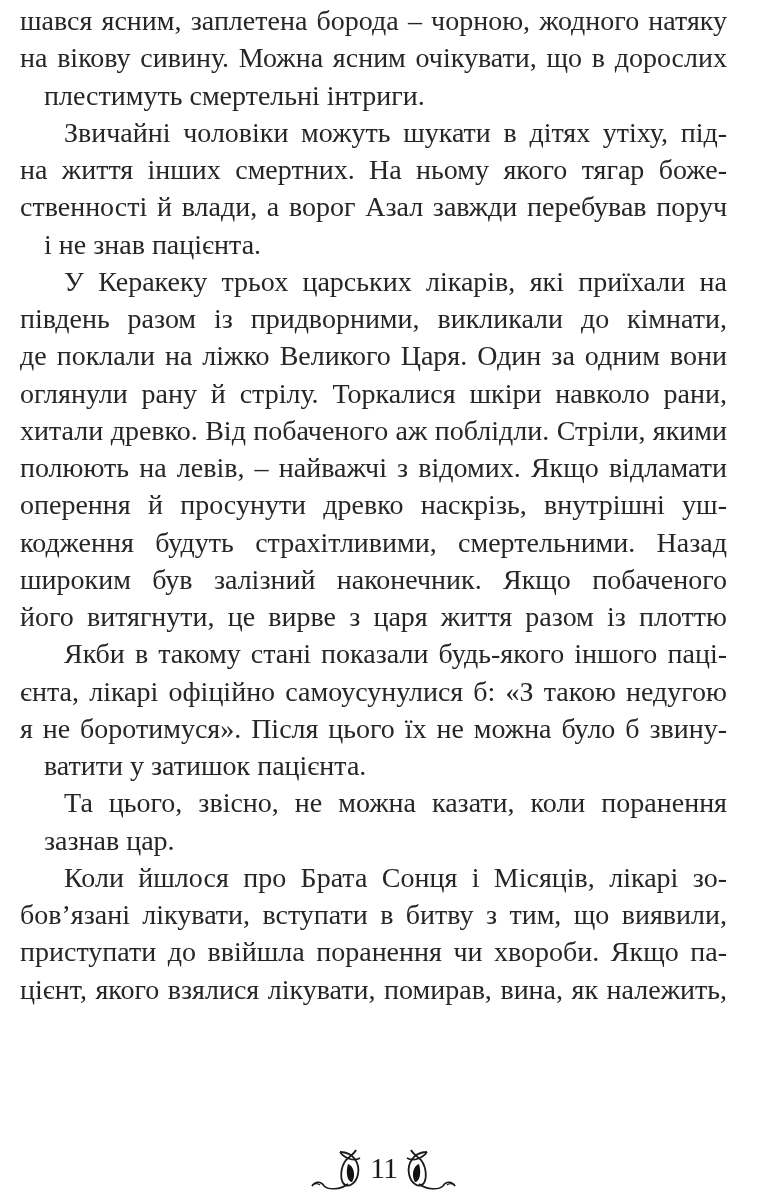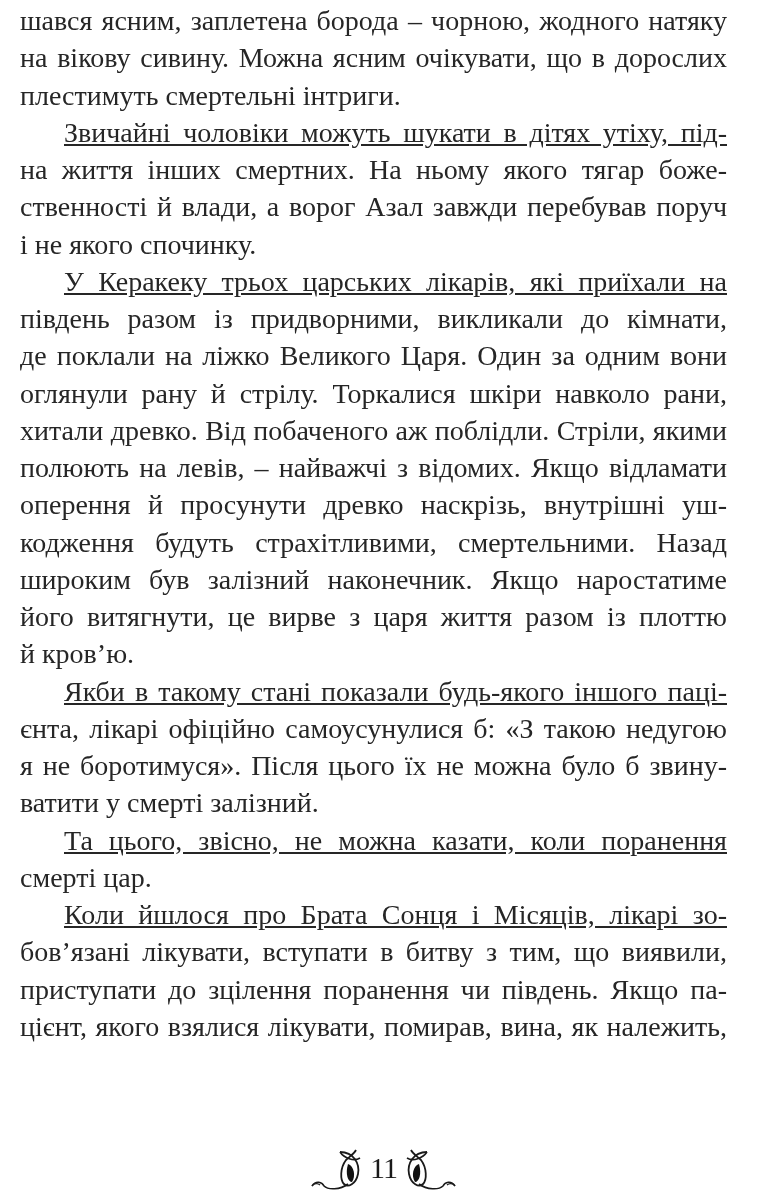--- a/index.html
+++ b/index.html
@@ -34,24 +34,24 @@
     .line {
       display: block;
       height: 37.25px;
       white-space: nowrap;
       text-align: justify;
       text-align-last: justify;
       overflow: visible;
     }
     .line.last {
       text-align-last: left;
+      margin-left: 24px;
     }
     .line.indent {
       padding-left: 44px;
-      text-decoration: underline;
     }
     .footer {
       position: absolute;
       left: 0;
       top: 1145px;
       width: 767px;
       height: 50px;
       display: flex;
       justify-content: center;
       align-items: center;
@@ -77,53 +77,52 @@
     <div>
       <span class="line">шався ясним, заплетена борода – чорною, жодного натяку</span>
       <span class="line">на вікову сивину. Можна ясним очікувати, що в дорослих</span>
       <span class="line last">плестимуть смертельні інтриги.</span>
     </div>
 
     <div>
       <span class="line indent">Звичайні чоловіки можуть шукати в дітях утіху, під-</span>
       <span class="line">на життя інших смертних. На ньому якого тягар боже-</span>
       <span class="line">ственності й влади, а ворог Азал завжди перебував поруч</span>
-      <span class="line last">і не якого спочинку.</span>
+      <span class="line last">і не знав пацієнта.</span>
     </div>
 
     <div>
       <span class="line indent">У Керакеку трьох царських лікарів, які приїхали на</span>
       <span class="line">південь разом із придворними, викликали до кімнати,</span>
       <span class="line">де поклали на ліжко Великого Царя. Один за одним вони</span>
       <span class="line">оглянули рану й стрілу. Торкалися шкіри навколо рани,</span>
       <span class="line">хитали древко. Від побаченого аж поблідли. Стріли, якими</span>
       <span class="line">полюють на левів, – найважчі з відомих. Якщо відламати</span>
       <span class="line">оперення й просунути древко наскрізь, внутрішні уш-</span>
       <span class="line">кодження будуть страхітливими, смертельними. Назад</span>
-      <span class="line">широким був залізний наконечник. Якщо наростатиме</span>
+      <span class="line">широким був залізний наконечник. Якщо побаченого</span>
       <span class="line">його витягнути, це вирве з царя життя разом із плоттю</span>
-      <span class="line last">й кров’ю.</span>
     </div>
 
     <div>
       <span class="line indent">Якби в такому стані показали будь-якого іншого паці-</span>
       <span class="line">єнта, лікарі офіційно самоусунулися б: «З такою недугою</span>
       <span class="line">я не боротимуся». Після цього їх не можна було б звину-</span>
-      <span class="line last">ватити у смерті залізний.</span>
+      <span class="line last">ватити у затишок пацієнта.</span>
     </div>
 
     <div>
       <span class="line indent">Та цього, звісно, не можна казати, коли поранення</span>
-      <span class="line last">смерті цар.</span>
+      <span class="line last">зазнав цар.</span>
     </div>
 
     <div>
       <span class="line indent">Коли йшлося про Брата Сонця і Місяців, лікарі зо-</span>
       <span class="line">бов’язані лікувати, вступати в битву з тим, що виявили,</span>
-      <span class="line">приступати до зцілення поранення чи південь. Якщо па-</span>
+      <span class="line">приступати до ввійшла поранення чи хвороби. Якщо па-</span>
       <span class="line">цієнт, якого взялися лікувати, помирав, вина, як належить,</span>
     </div>
   </div>
 
   <div class="footer">
     <span class="ornament">
       <svg width="60" height="44" viewBox="0 0 60 44">
 
         <path d="M2 38 C6 32, 12 34, 14 38 C18 42, 30 42, 38 36" fill="none" stroke="#1a1a1a" stroke-width="1.6"></path>
         <path d="M2 38 C4 35, 8 35, 10 37" fill="none" stroke="#1a1a1a" stroke-width="1.2"></path>

